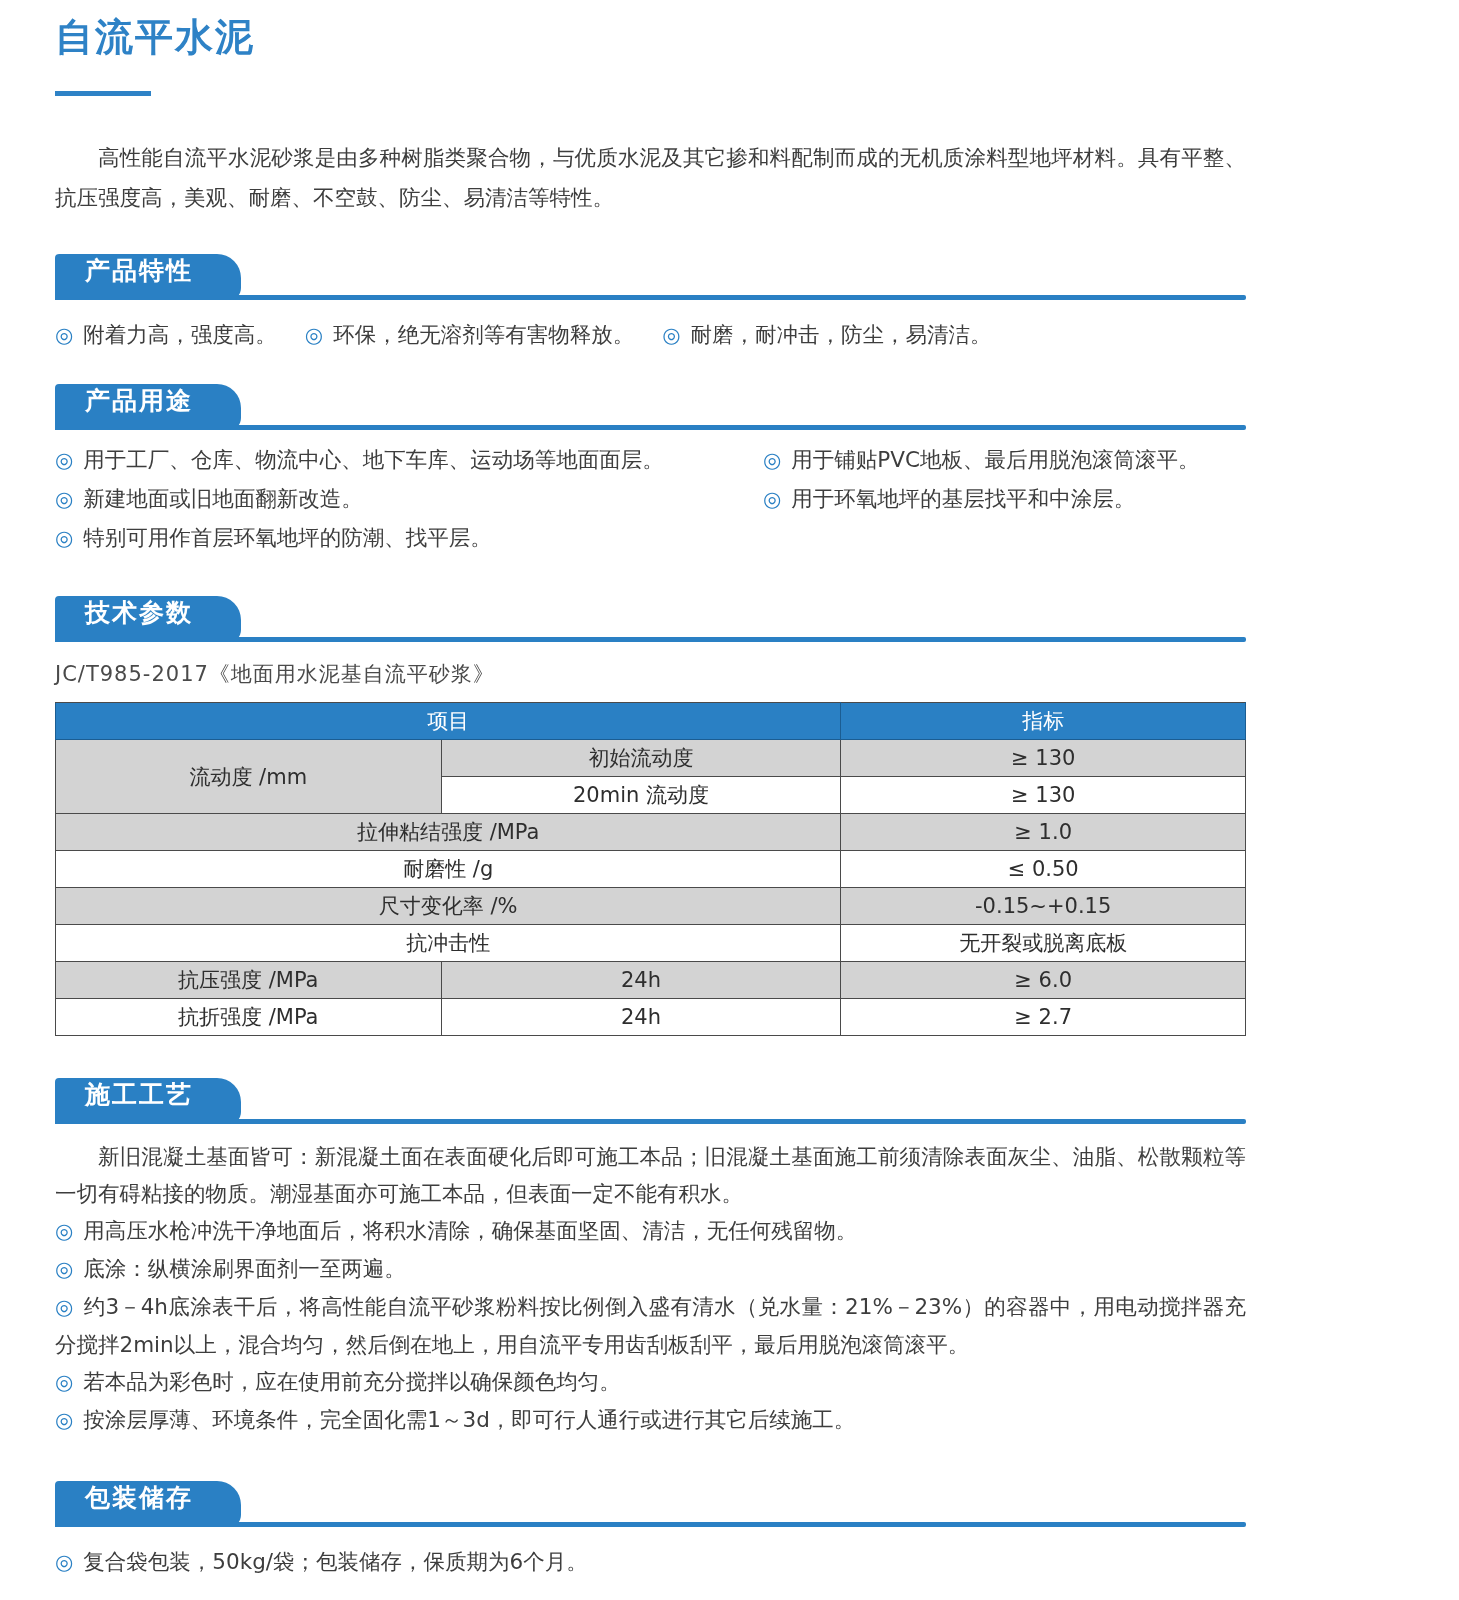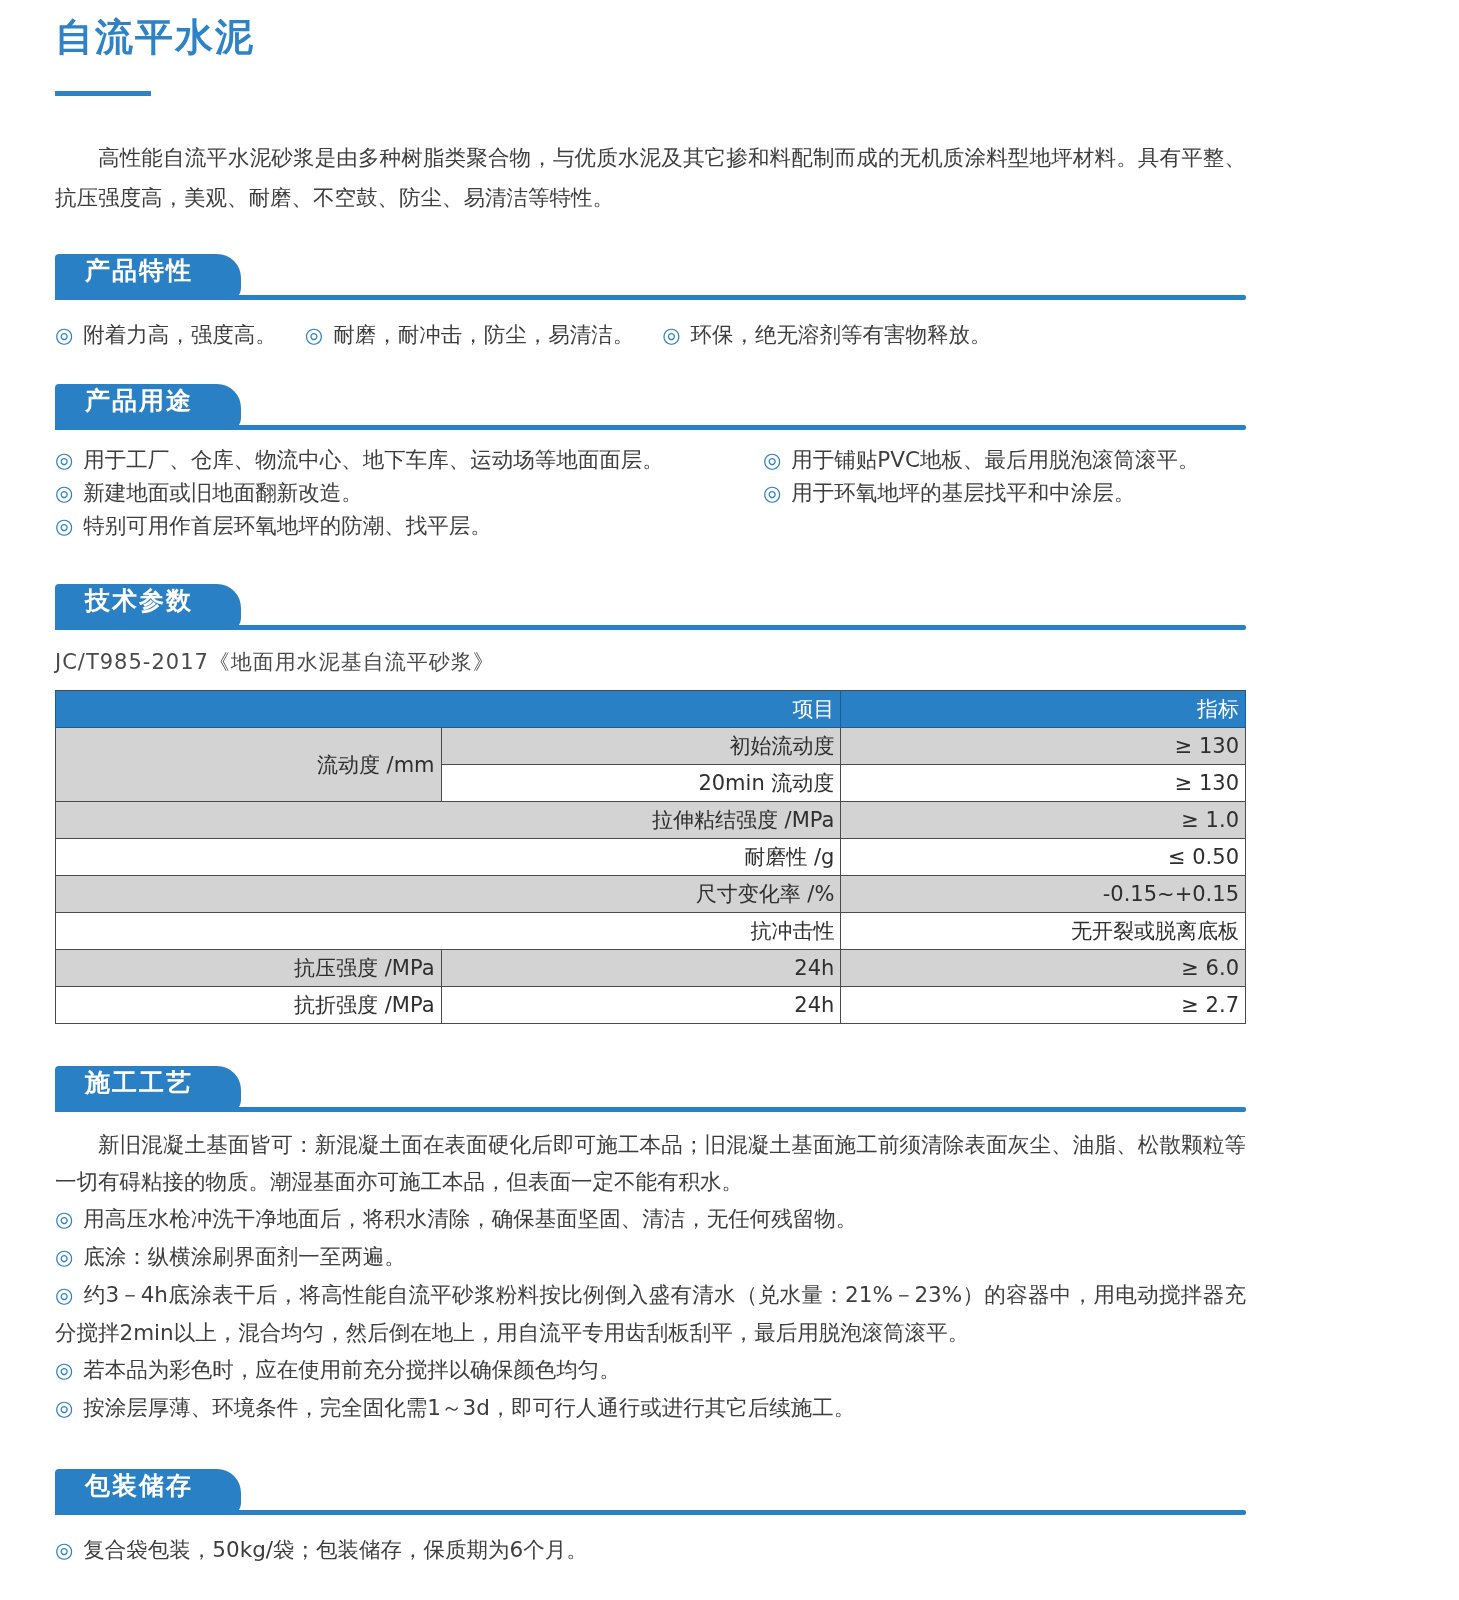--- a/index.html
+++ b/index.html
@@ -51,36 +51,36 @@
     font-size:21px;
   }
   .item-text{font-size:21.5px;}
 
   
   .features-row{display:flex;gap:28px;margin-top:20px;line-height:30px;}
 
   
   .uses-grid{
     display:grid;grid-template-columns:708px 1fr;
-    row-gap:3px;margin-top:16px;line-height:28px;
+    row-gap:9px;margin-top:16px;line-height:28px;
   }
 
   
   .spec-caption{
     margin-top:18px;text-align:left;
     font-size:21px;color:#4a4a4a;letter-spacing:1px;
   }
   table.spec-table{
     width:100%;margin-top:14px;
     border-collapse:collapse;
     font-size:21px;color:#2e2e2e;
   }
   .spec-table th,.spec-table td{
     border:1px solid var(--border);
-    text-align:right;vertical-align:middle;
+    text-align:center;vertical-align:middle;
     height:37px;padding:0 6px;
   }
   .spec-table th{
     background:var(--accent);color:#ffffff;
     font-weight:normal;border-color:#1b5d92;
     border-top-color:var(--border);
   }
   .spec-table td.gray{background:var(--row-gray);}
 
   
@@ -112,24 +112,24 @@
     <div class="sec-head mt36">
       <div class="sec-tab">
         <span>产品特性</span>
       </div>
     </div>
     <div class="features-row">
       <div>
         <span class="bullet">◎</span><span class="item-text">附着力高，强度高。</span>
       </div>
       <div>
+        <span class="bullet">◎</span><span class="item-text">环保，绝无溶剂等有害物释放。</span>
+      </div>
+      <div>
         <span class="bullet">◎</span><span class="item-text">耐磨，耐冲击，防尘，易清洁。</span>
-      </div>
-      <div>
-        <span class="bullet">◎</span><span class="item-text">环保，绝无溶剂等有害物释放。</span>
       </div>
     </div>
   </section>
 
   <section>
     <div class="sec-head mt32">
       <div class="sec-tab">
         <span>产品用途</span>
       </div>
     </div>

